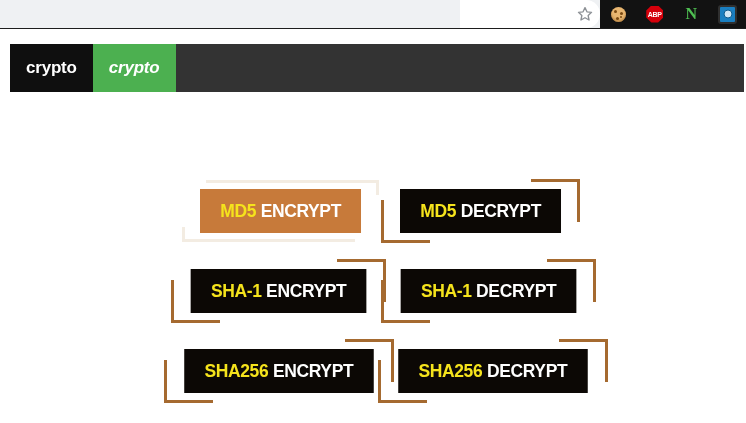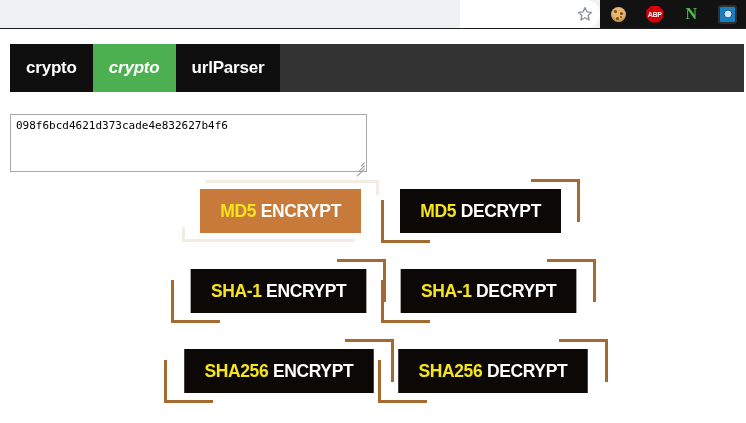--- a/index.html
+++ b/index.html
@@ -332,34 +332,23 @@
 <div id="page">
 <div id="page-inner">
 
   <div id="navbar">
     <div class="tab">
       <span>crypto</span>
     </div>
     <div class="tab active">
       <span>crypto</span>
     </div>
-    <div class="tab">
-      <span>urlParser</span>
-    </div>
   </div>
 
   <div id="io-row">
-    <div class="ta-wrap">
-      <textarea class="io" spellcheck="false" placeholder="" style="">098f6bcd4621d373cade4e832627b4f6</textarea>
-      <span class="resize-grip">
-        <i></i>
-            <i></i>
-            <i></i>
-      </span>
-    </div>
   </div>
 
   <div id="btn-grid">
 
     <div class="btn-row">
       <div class="btn-cell" style="left:185px;">
         <span class="btn-frame hovered">
           <span class="brk-tr"></span>
           <span class="brk-bl"></span>
           <button class="crypto-btn hovered">

